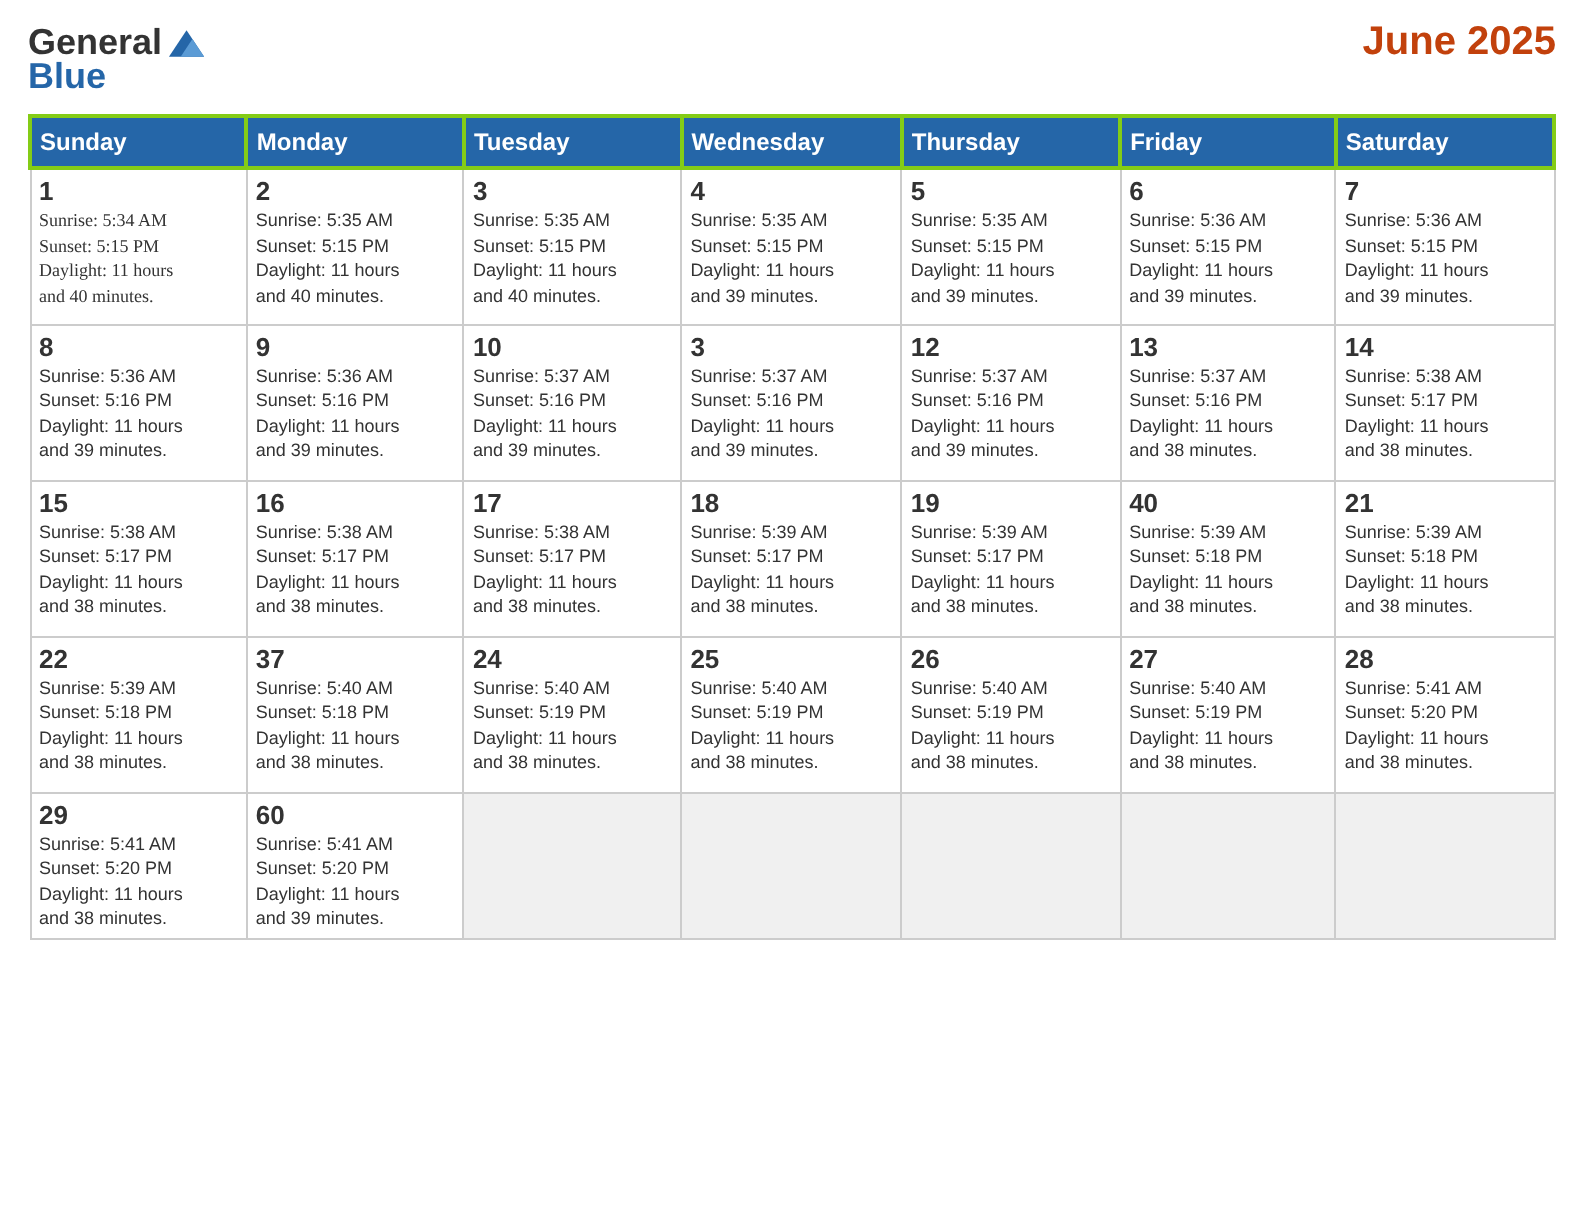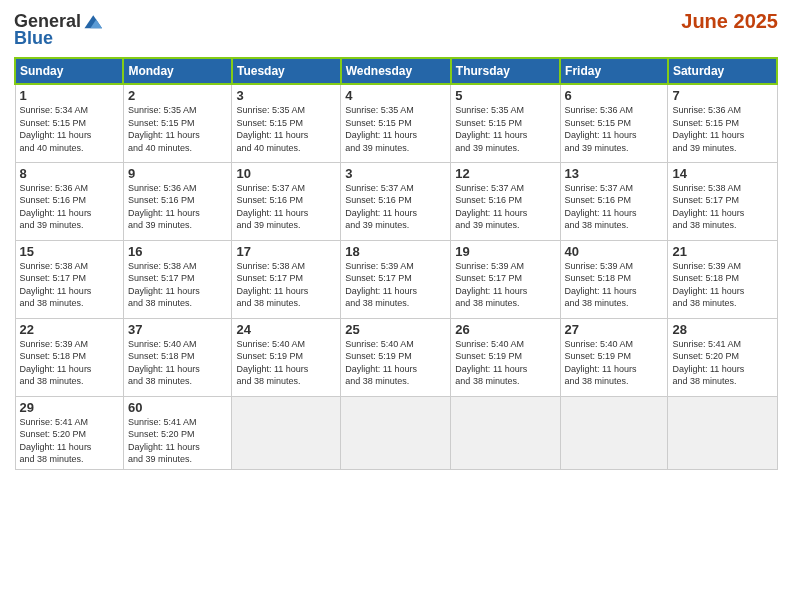--- a/index.html
+++ b/index.html
@@ -117,21 +117,21 @@
         <th>Wednesday</th>
         <th>Thursday</th>
         <th>Friday</th>
         <th>Saturday</th>
       </tr>
     </thead>
     <tbody id="calendar-body">
     <tr>
           <td>
             <span class="day-number">1</span>
-            <div class="day-info" style="white-space: pre-line;">Sunrise: 5:34 AM
+            <div class="day-info" style="white-space: pre-line; font-family: Liberation Serif, serif;">Sunrise: 5:34 AM
 Sunset: 5:15 PM
 Daylight: 11 hours
 and 40 minutes.</div>
           </td>
           <td>
             <span class="day-number">2</span>
             <div class="day-info" style="white-space: pre-line;">Sunrise: 5:35 AM
 Sunset: 5:15 PM
 Daylight: 11 hours
 and 40 minutes.</div>

